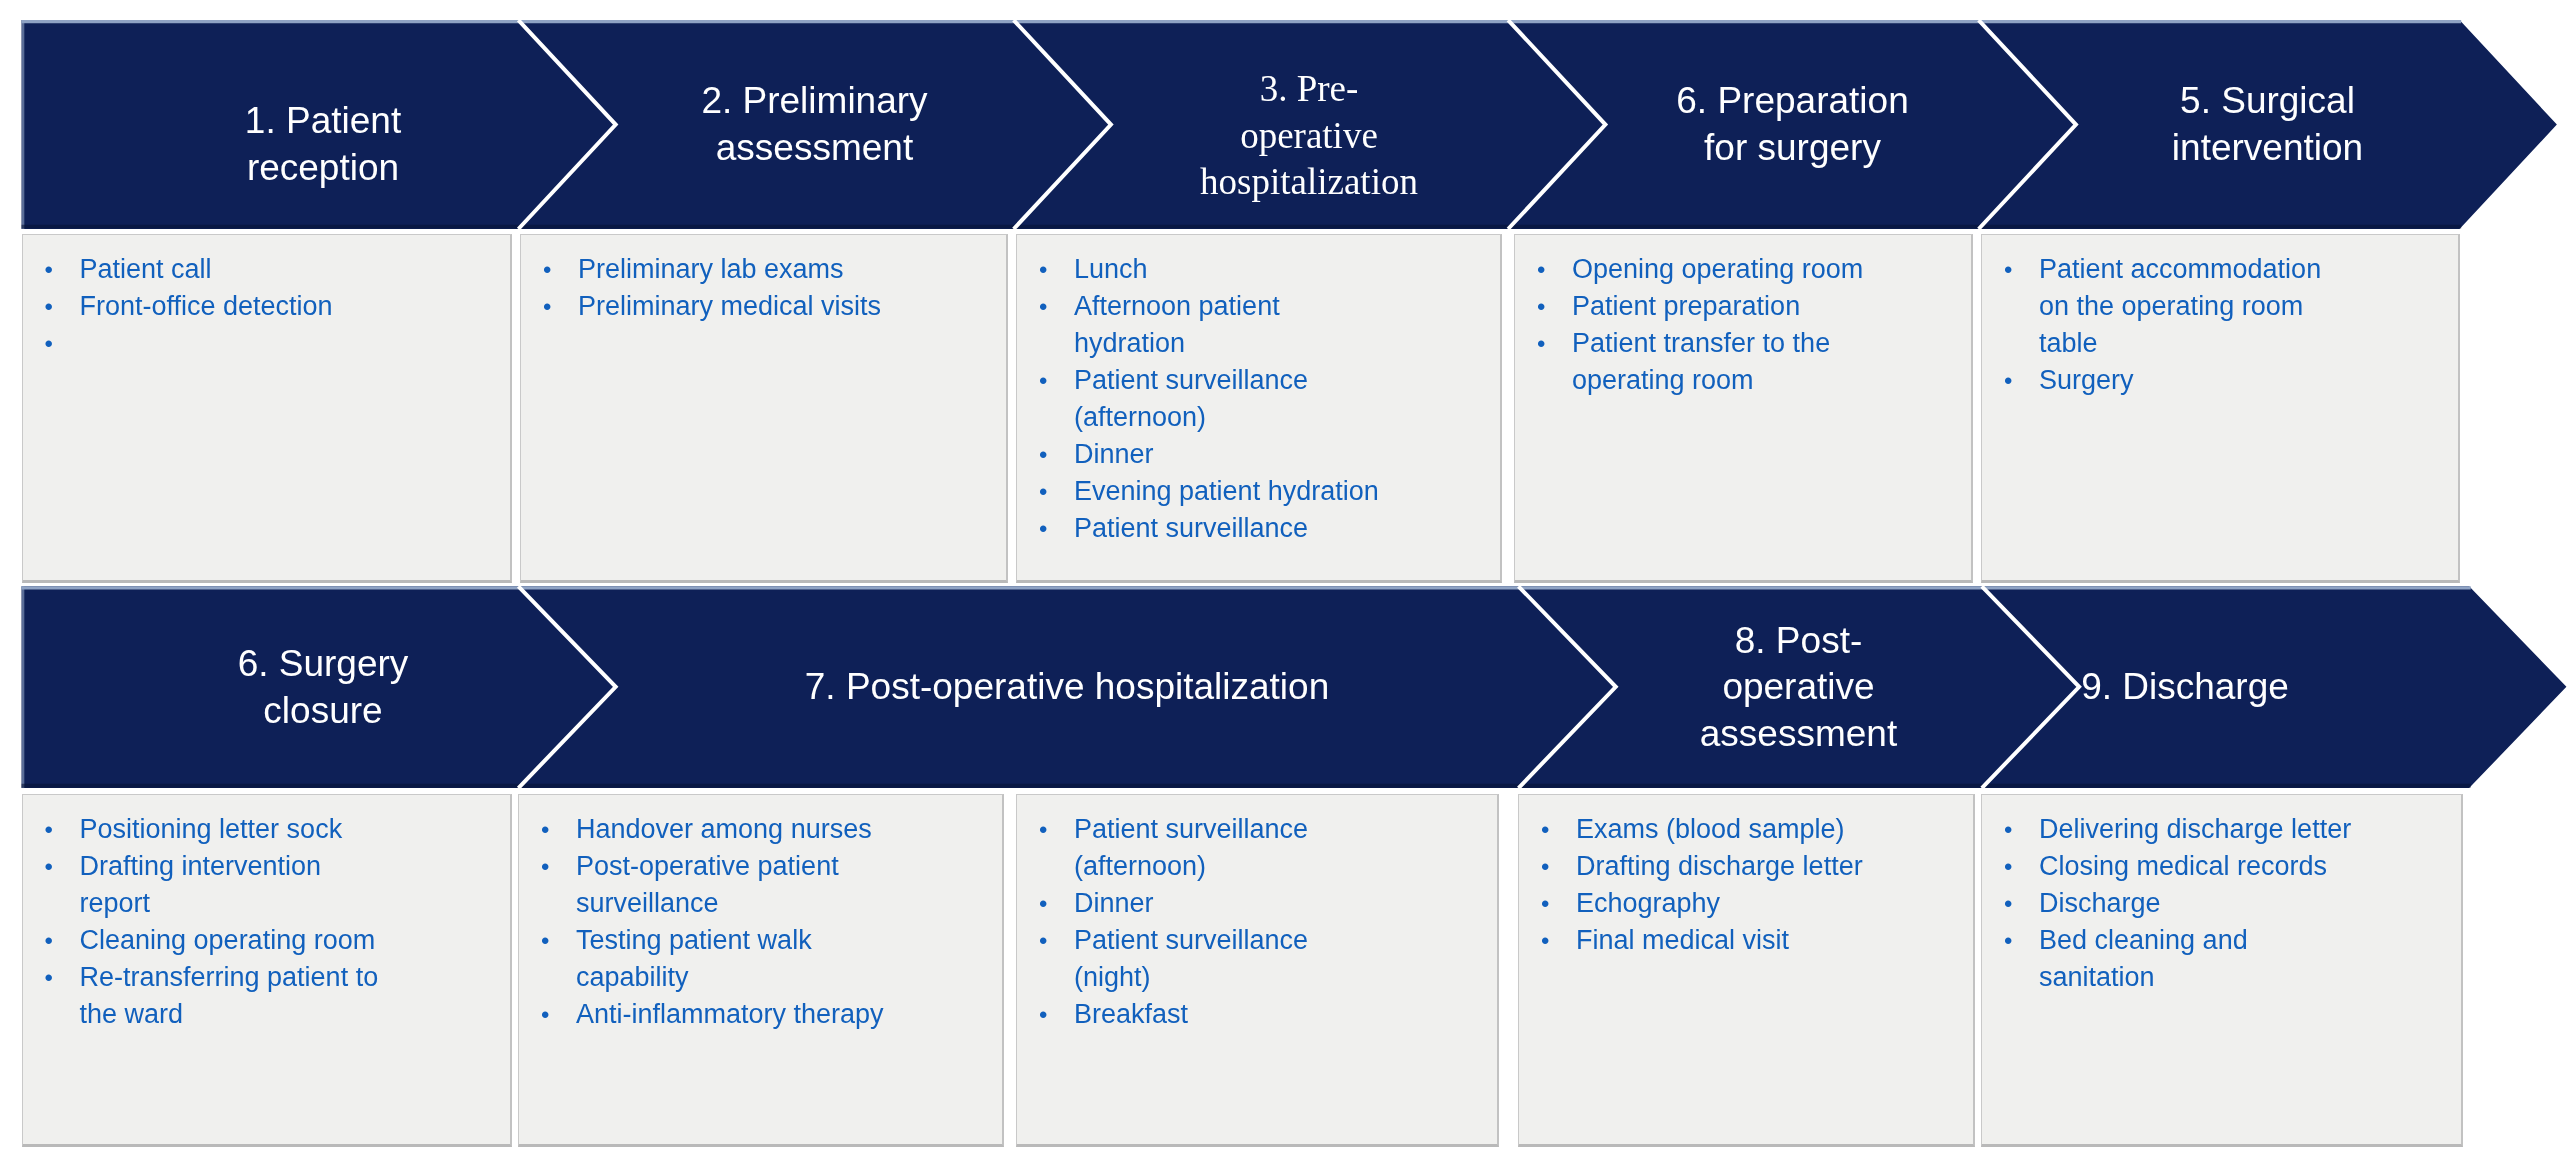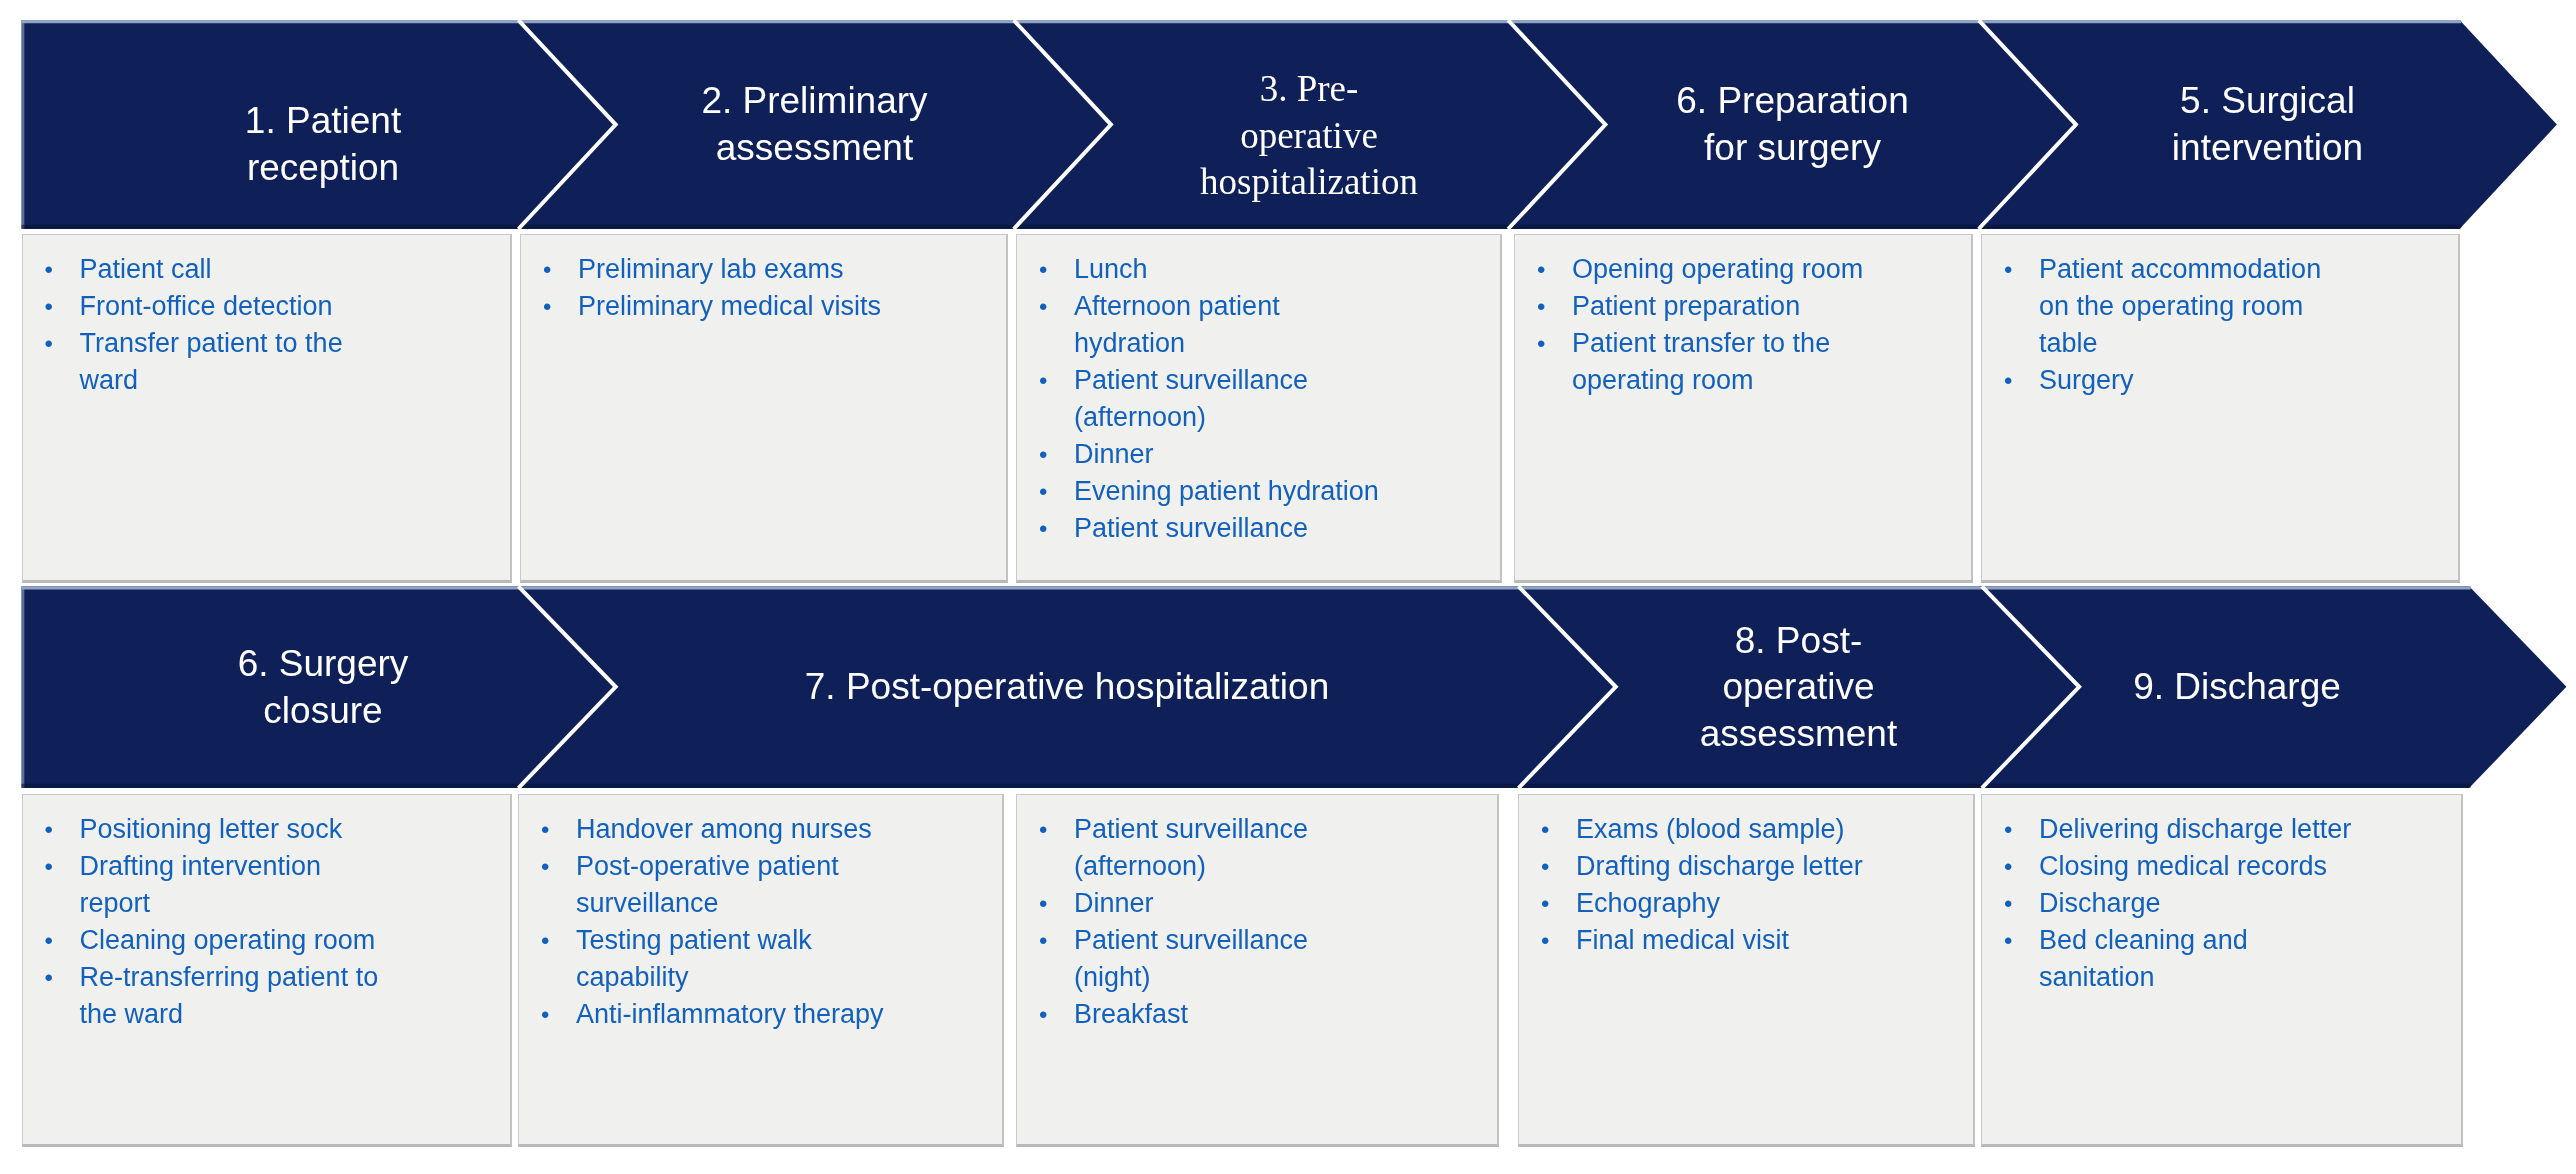--- a/index.html
+++ b/index.html
@@ -25,21 +25,21 @@
     pointer-events:none;
   }
   .h1{left:70px;  top:20px; width:506px;  height:209px;margin-top:20px;}
   .h2{left:567px; top:20px; width:495px;  height:209px;}
   .h3{left:1062px;top:20px; width:494px;  height:232px;font-family:Liberation Serif, serif;}
   .h4{left:1557px;top:20px; width:471px;  height:209px;}
   .h5{left:2027px;top:20px; width:481px;  height:209px;}
   .h6{left:70px;  top:586px;width:506px;  height:203px;}
   .h7{left:567px; top:586px;width:1000px; height:203px;}
   .h8{left:1567px;top:586px;width:463px;  height:203px;}
-  .h9{left:1994px;top:586px;width:486px;  height:203px;}
+  .h9{left:1942px;top:586px;width:486px;  height:203px;}
 
   .list-box{
     position:absolute;
     background:#f0f0ee;
     border:1.6px solid #c9c9c9;
     border-bottom:3.2px solid #b9b9b9;
     border-right:2.4px solid #c2c2c2;
     box-sizing:border-box;
   }
   .row1{top:234px;height:349px;}
@@ -135,22 +135,20 @@
       <li>
           <span class="dot">•</span>
           <span class="txt">Patient call</span>
         </li>
       <li>
           <span class="dot">•</span>
           <span class="txt">Front-office detection</span>
         </li>
       <li>
           <span class="dot">•</span>
-          <span class="txt">Transfer patient to the
-ward</span>
         </li>
     </ul>
   </div>
 
   <div class="list-box row1 b2">
     <ul class="blist">
       <li>
           <span class="dot">•</span>
           <span class="txt">Preliminary lab exams</span>
         </li>

